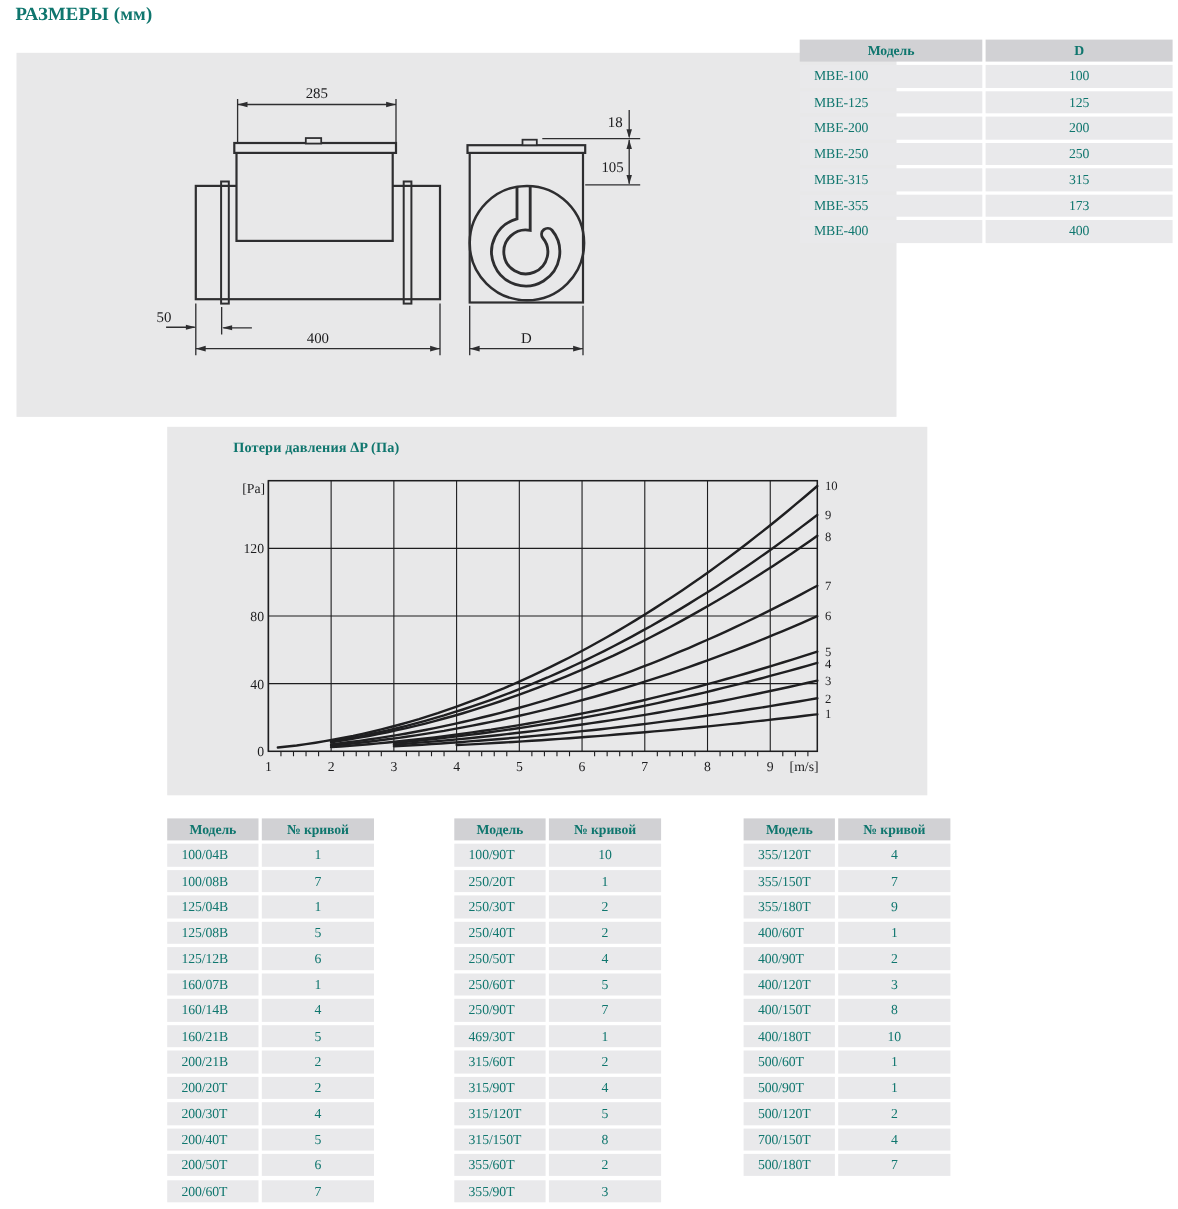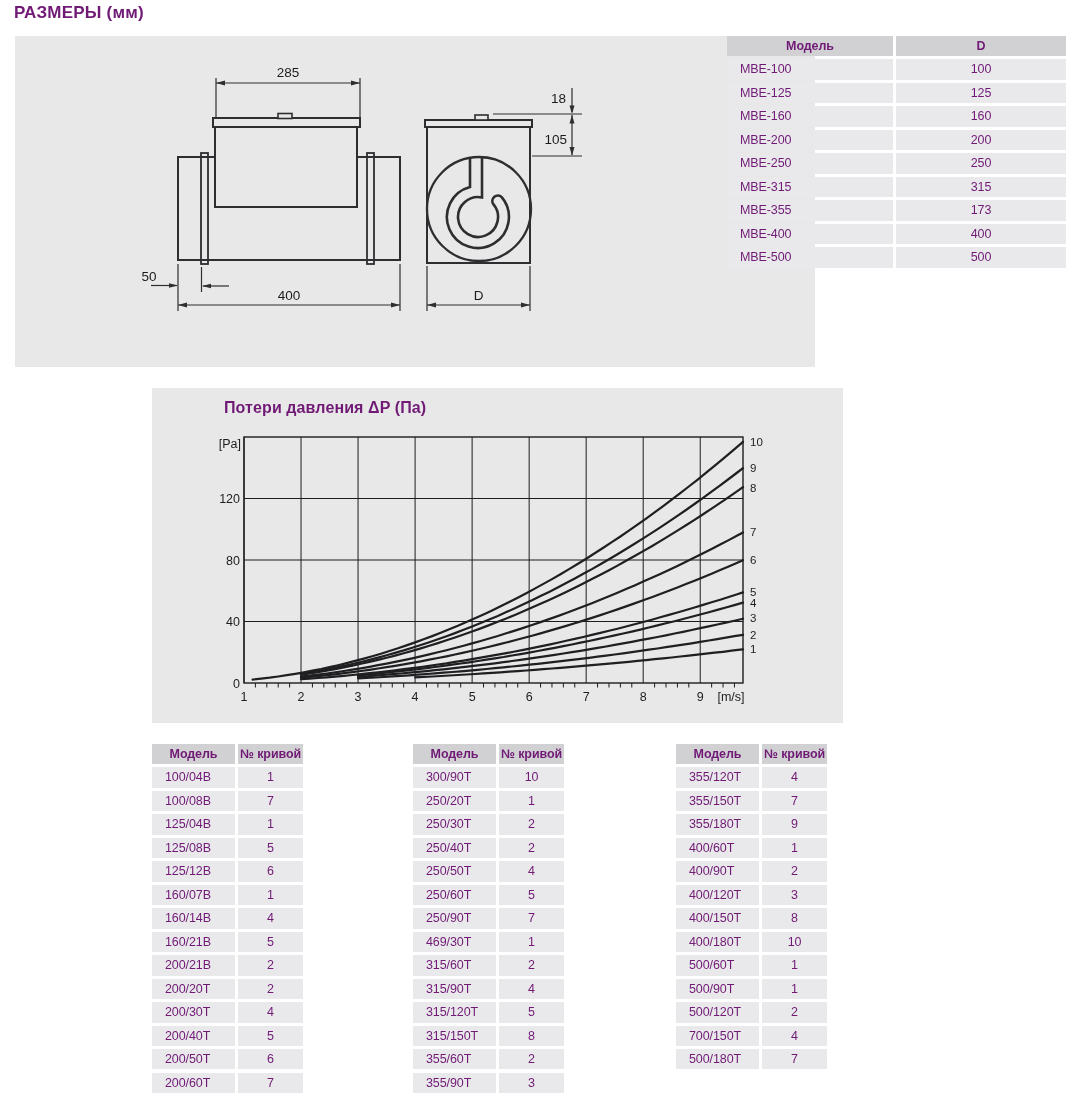--- a/index.html
+++ b/index.html
@@ -1,47 +1,47 @@
 <!DOCTYPE html>
 <html><head>
 <meta charset="utf-8">
 <style>
   * { box-sizing: border-box; }
   html,body { margin:0; padding:0; background:#fff; }
   .page {
     position:relative; width:1071px; height:1099px; background:#ffffff;
-    font-family:Liberation Sans, sans-serif; color:#701a75; overflow:hidden;
+    font-family:Liberation Serif, serif; color:#0f766e; overflow:hidden;
   }
   .page-title {
     position:absolute; left:14px; top:1px; margin:0;
     font-size:17px; font-weight:bold; letter-spacing:0.2px; line-height:24px;
   }
   .panel { position:absolute; background:#e8e8e9; }
-  .drawing-panel { left:15px;  top:36px;  width:800px; height:331px; }
+  .drawing-panel { left:15px;  top:48px;  width:800px; height:331px; }
   .chart-panel   { left:152px; top:388px; width:691px; height:335px; }
   .panel svg { position:absolute; left:0; top:0; }
   .chart-title {
-    position:absolute; left:72px; top:11px;
-    font-size:16px; font-weight:bold; letter-spacing:0.1px;
+    position:absolute; left:60px; top:11px;
+    font-size:13px; font-weight:bold; letter-spacing:0.1px;
   }
   
   .table { position:absolute; font-size:12.5px; letter-spacing:-0.1px; }
   .thead, .trow { display:flex; margin-bottom:3.3px; }
   .cell {
     background:#e9e9eb; height:20.2px; line-height:20.2px;
     white-space:nowrap; overflow:hidden;
   }
   .thead .cell { background:#d1d1d4; font-weight:bold; text-align:center; }
   .cell.c2 { margin-left:3px; text-align:center; }
   .trow .c1 { padding-left:13px; text-align:left; }
   .model-table { left:727px; top:36px; }
   .model-table .c1 { width:166px; }
   .model-table .c2 { width:170px; }
   .curve-table .c1 { width:83px; }
-  .curve-table .c2 { width:65px; }
+  .curve-table .c2 { width:102px; }
   .ct1 { left:152px; top:744px; }
   .ct2 { left:413px; top:744px; }
   .ct3 { left:676px; top:744px; }
   
   .dim-text { font-size:13.5px; fill:#1c1c1e; }
 </style>
 </head>
 <body>
 
 <div class="page">
@@ -125,46 +125,38 @@
     <div>
         <div class="trow">
           <div class="cell c1">МВЕ-100</div>
           <div class="cell c2">100</div>
         </div>
         <div class="trow">
           <div class="cell c1">МВЕ-125</div>
           <div class="cell c2">125</div>
         </div>
         <div class="trow">
-          <div class="cell c1">МВЕ-160</div>
-          <div class="cell c2">160</div>
-        </div>
-        <div class="trow">
           <div class="cell c1">МВЕ-200</div>
           <div class="cell c2">200</div>
         </div>
         <div class="trow">
           <div class="cell c1">МВЕ-250</div>
           <div class="cell c2">250</div>
         </div>
         <div class="trow">
           <div class="cell c1">МВЕ-315</div>
           <div class="cell c2">315</div>
         </div>
         <div class="trow">
           <div class="cell c1">МВЕ-355</div>
           <div class="cell c2">173</div>
         </div>
         <div class="trow">
           <div class="cell c1">МВЕ-400</div>
           <div class="cell c2">400</div>
-        </div>
-        <div class="trow">
-          <div class="cell c1">МВЕ-500</div>
-          <div class="cell c2">500</div>
         </div>
       </div>
   </div>
 
   <div class="panel chart-panel">
     <div class="chart-title">Потери давления ΔP (Па)</div>
     <svg id="chart-svg" width="691" height="335" viewBox="0 0 691 335">
         <line x1="92" y1="49" x2="92" y2="295" stroke="#1d1d1f" stroke-width="1"></line>
         <line x1="149.02857142857144" y1="49" x2="149.02857142857144" y2="295" stroke="#1d1d1f" stroke-width="1"></line>
         <line x1="206.05714285714288" y1="49" x2="206.05714285714288" y2="295" stroke="#1d1d1f" stroke-width="1"></line>
@@ -316,21 +308,21 @@
       </div>
   </div>
 
   <div class="table curve-table ct2">
     <div class="thead">
       <div class="cell c1">Модель</div>
       <div class="cell c2">№ кривой</div>
     </div>
     <div>
         <div class="trow">
-          <div class="cell c1">300/90Т</div>
+          <div class="cell c1">100/90Т</div>
           <div class="cell c2">10</div>
         </div>
         <div class="trow">
           <div class="cell c1">250/20Т</div>
           <div class="cell c2">1</div>
         </div>
         <div class="trow">
           <div class="cell c1">250/30Т</div>
           <div class="cell c2">2</div>
         </div>

